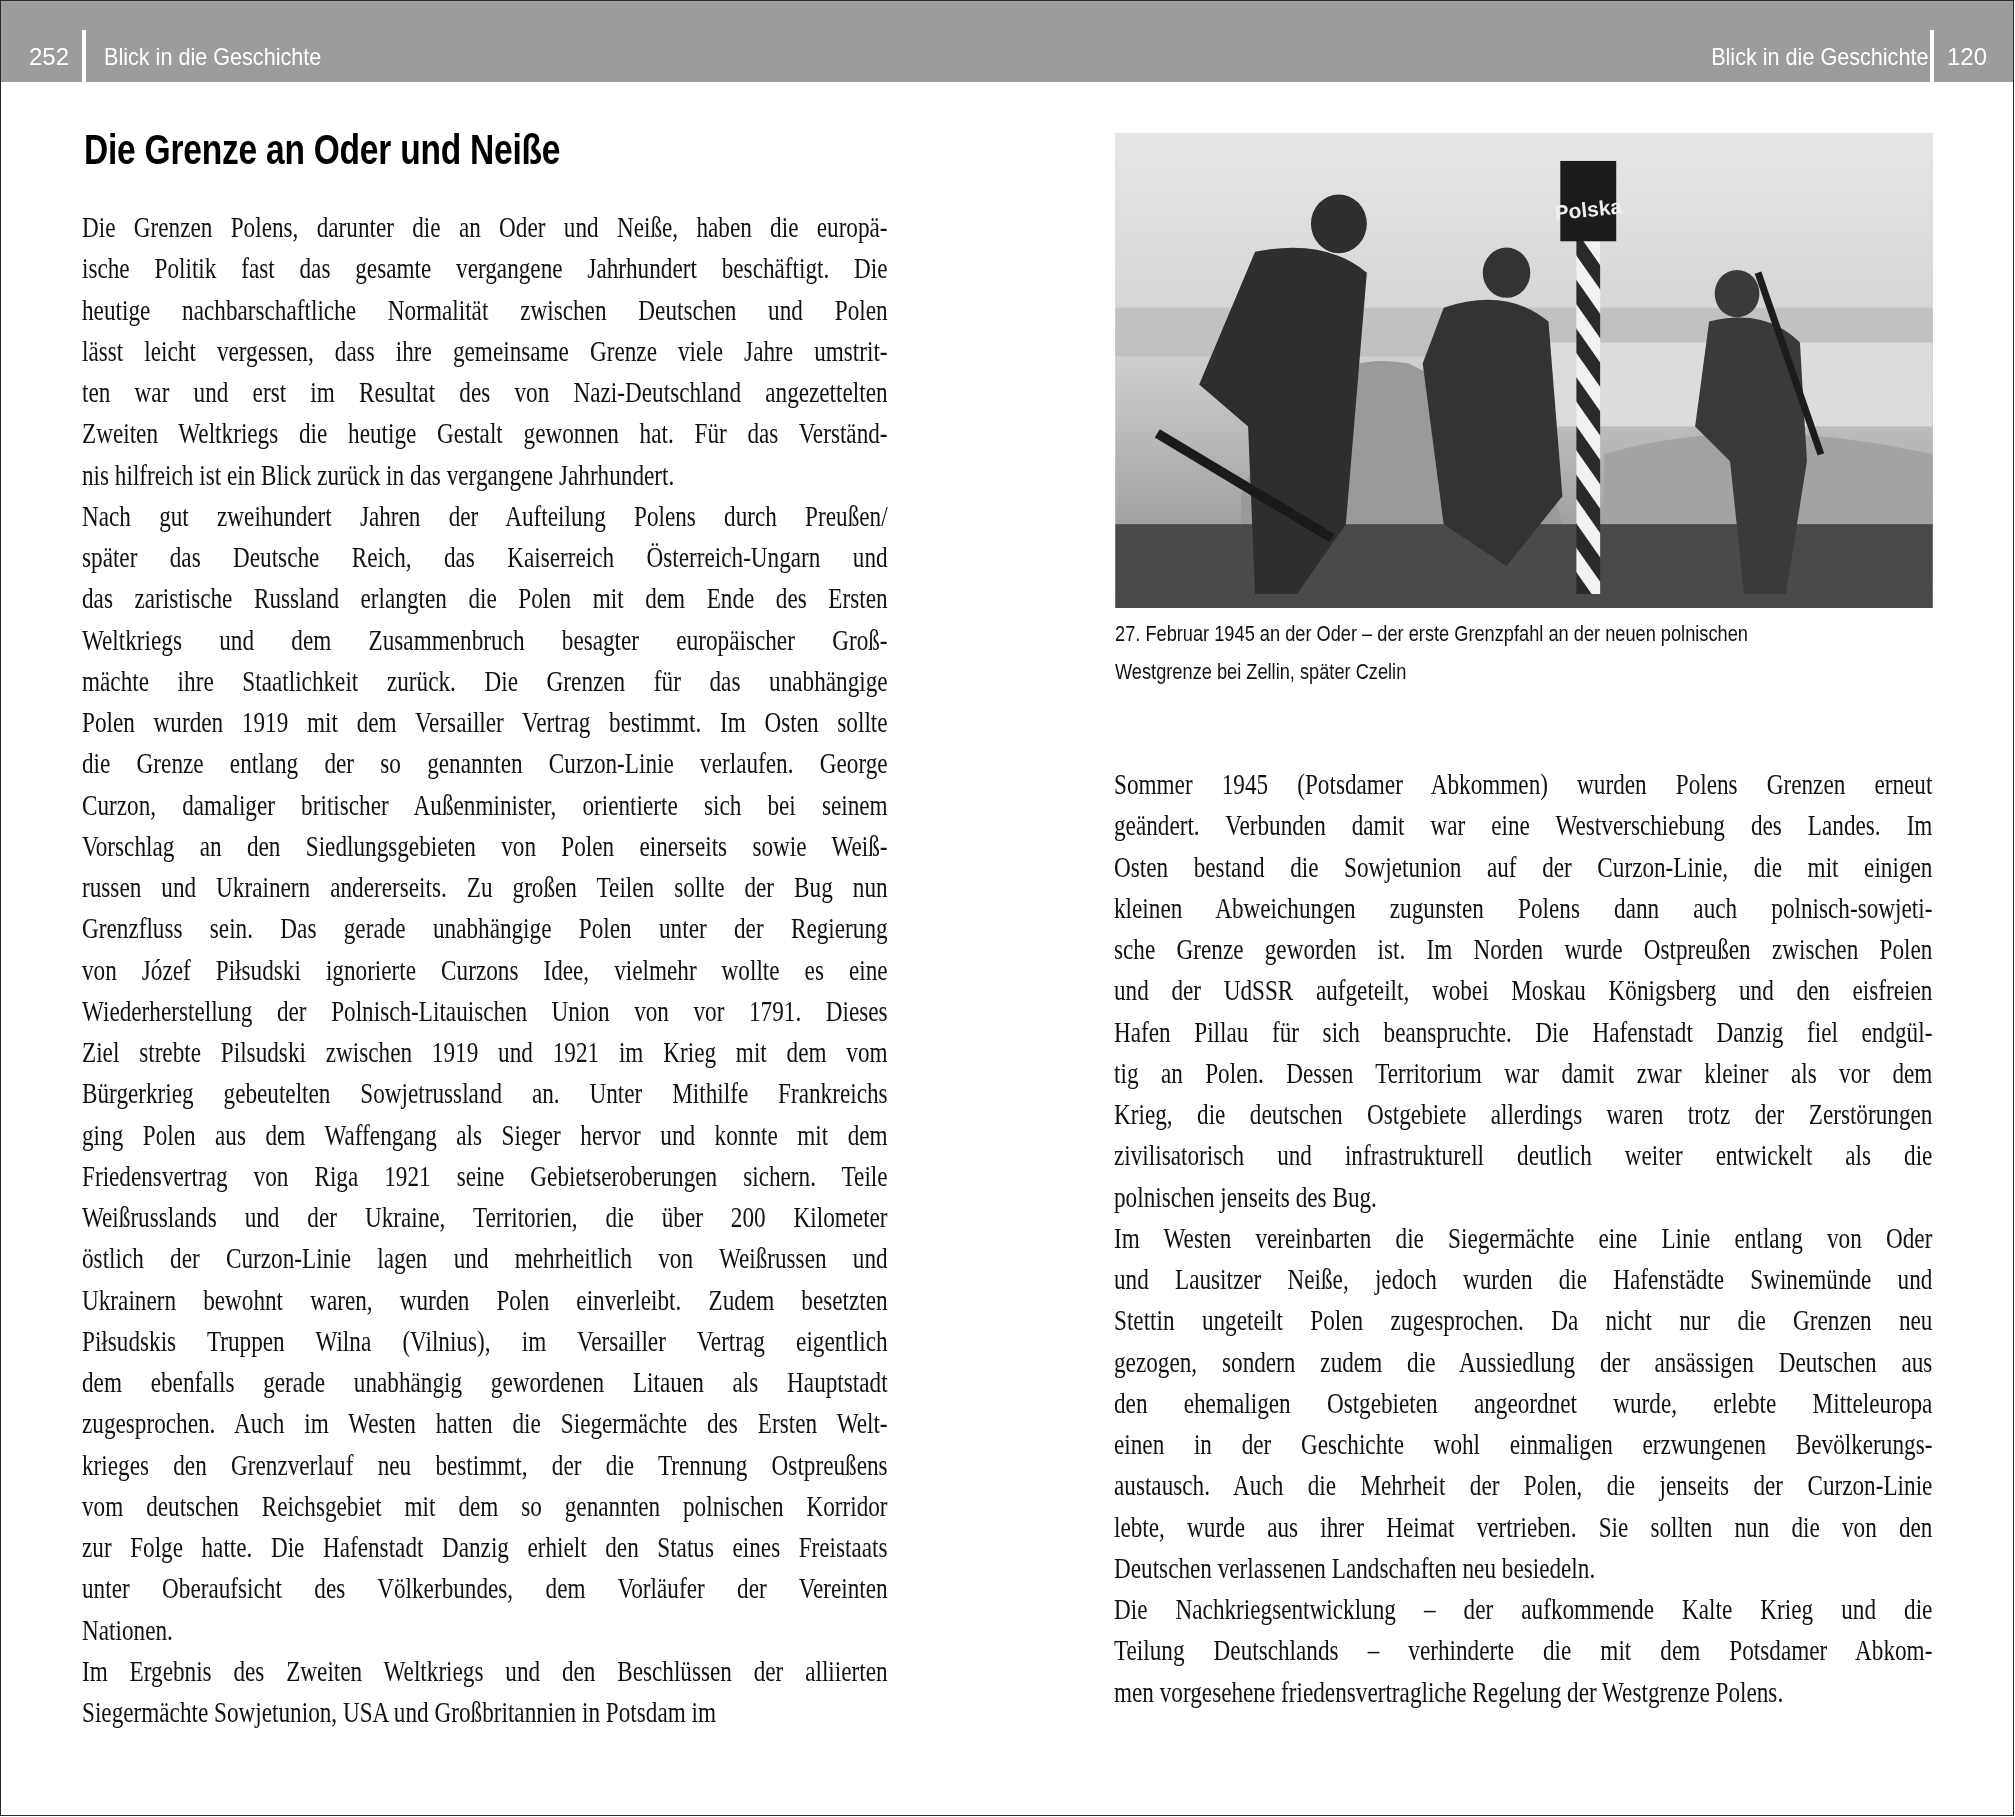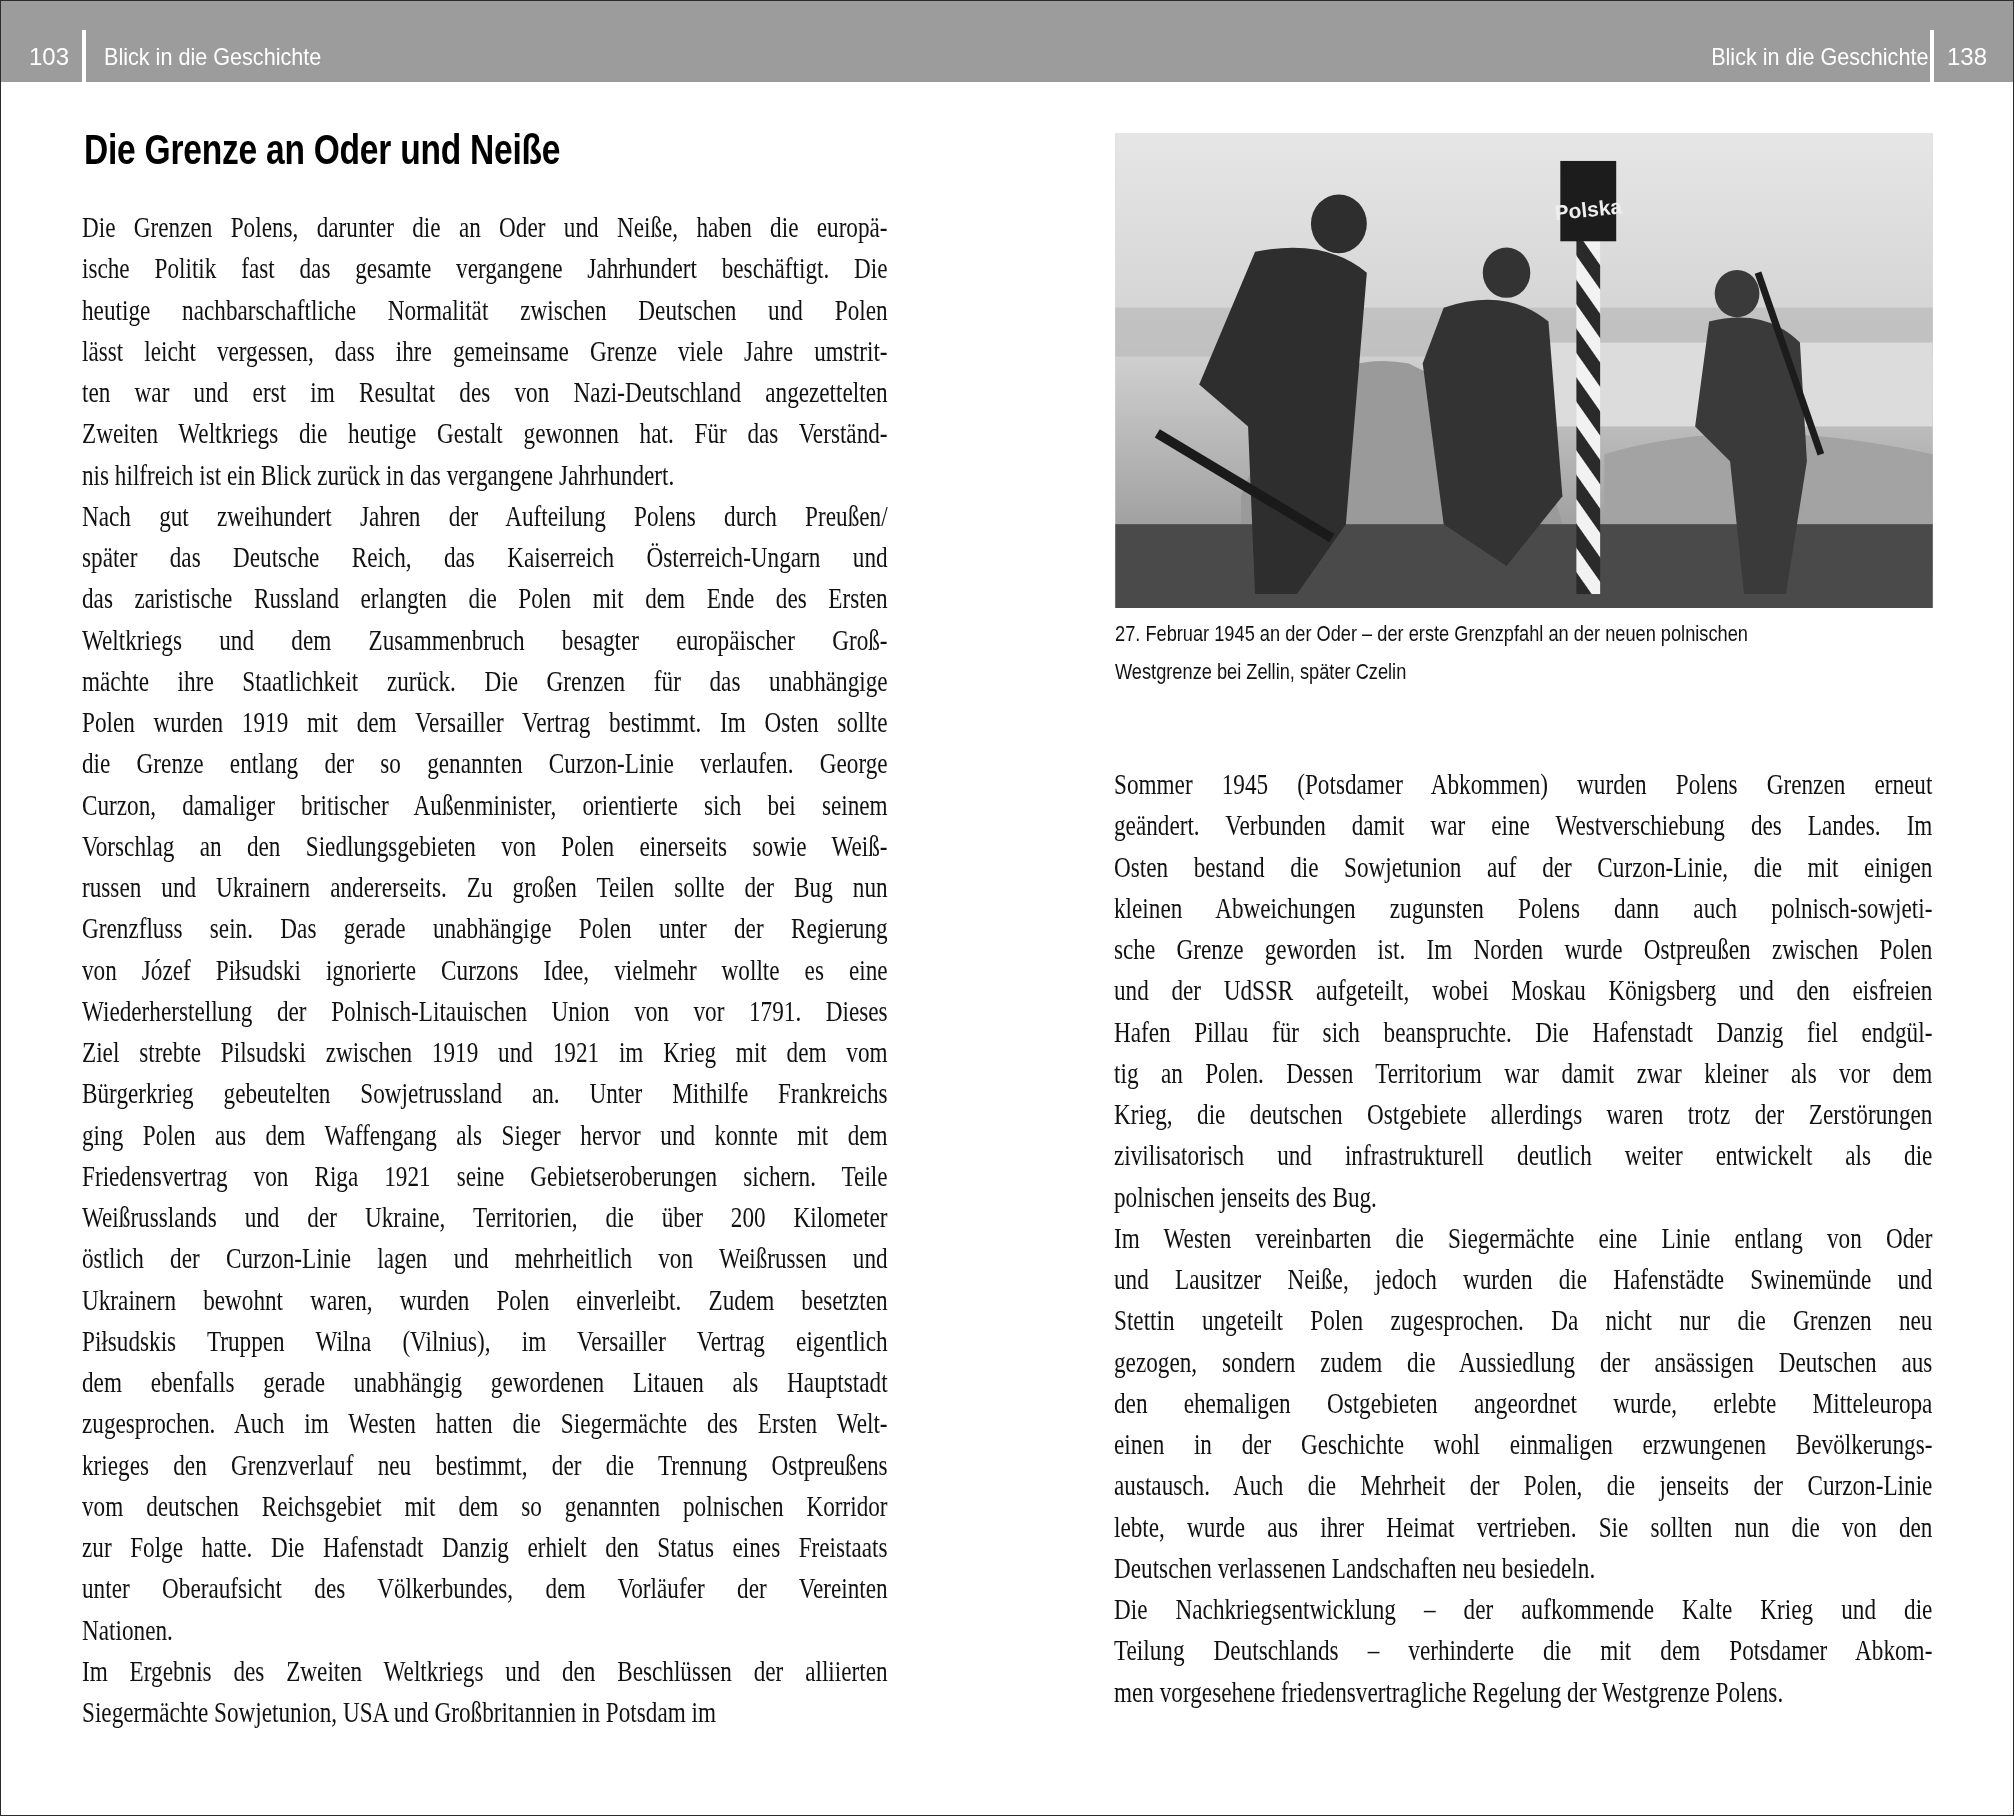--- a/index.html
+++ b/index.html
@@ -16,26 +16,26 @@
   .line.last { text-align:left; text-align-last:left; }
   .photo { position:absolute; left:1114px; top:132px; width:818px; height:475px; overflow:hidden; background:#d9d9d9; }
   .caption-line { position:absolute; left:1114px; font-family:"Liberation Sans", sans-serif; font-size:21.7px; line-height:28px; color:#111; white-space:nowrap; transform:scaleX(0.84); transform-origin:left top; }
 </style>
 </head>
 <body>
 
 <div class="page">
 
   <div class="header">
-    <span class="hdr-num" style="left:28px;">103</span>
+    <span class="hdr-num" style="left:28px;">252</span>
     <span class="hdr-sep" style="left:81px;"></span>
     <span class="hdr-title" style="left:103px;">Blick in die Geschichte</span>
     <span class="hdr-title right" style="right:85px;">Blick in die Geschichte</span>
     <span class="hdr-sep" style="left:1929px;"></span>
-    <span class="hdr-num" style="left:1946px;">138</span>
+    <span class="hdr-num" style="left:1946px;">120</span>
   </div>
 
   <h1 class="title" style="margin:0;">Die Grenze an Oder und Neiße</h1>
 
   <div class="col" id="left-col" style="left:81px; top:206px; width:805px;">
       <div class="line" style="top: 0px; width: 1007px;">Die Grenzen Polens, darunter die an Oder und Neiße, haben die europä-</div>
       <div class="line" style="top: 41px; width: 1007px;">ische Politik fast das gesamte vergangene Jahrhundert beschäftigt. Die</div>
       <div class="line" style="top: 83px; width: 1007px;">heutige nachbarschaftliche Normalität zwischen Deutschen und Polen</div>
       <div class="line" style="top: 124px; width: 1007px;">lässt leicht vergessen, dass ihre gemeinsame Grenze viele Jahre umstrit-</div>
       <div class="line" style="top: 165px; width: 1007px;">ten war und erst im Resultat des von Nazi-Deutschland angezettelten</div>

